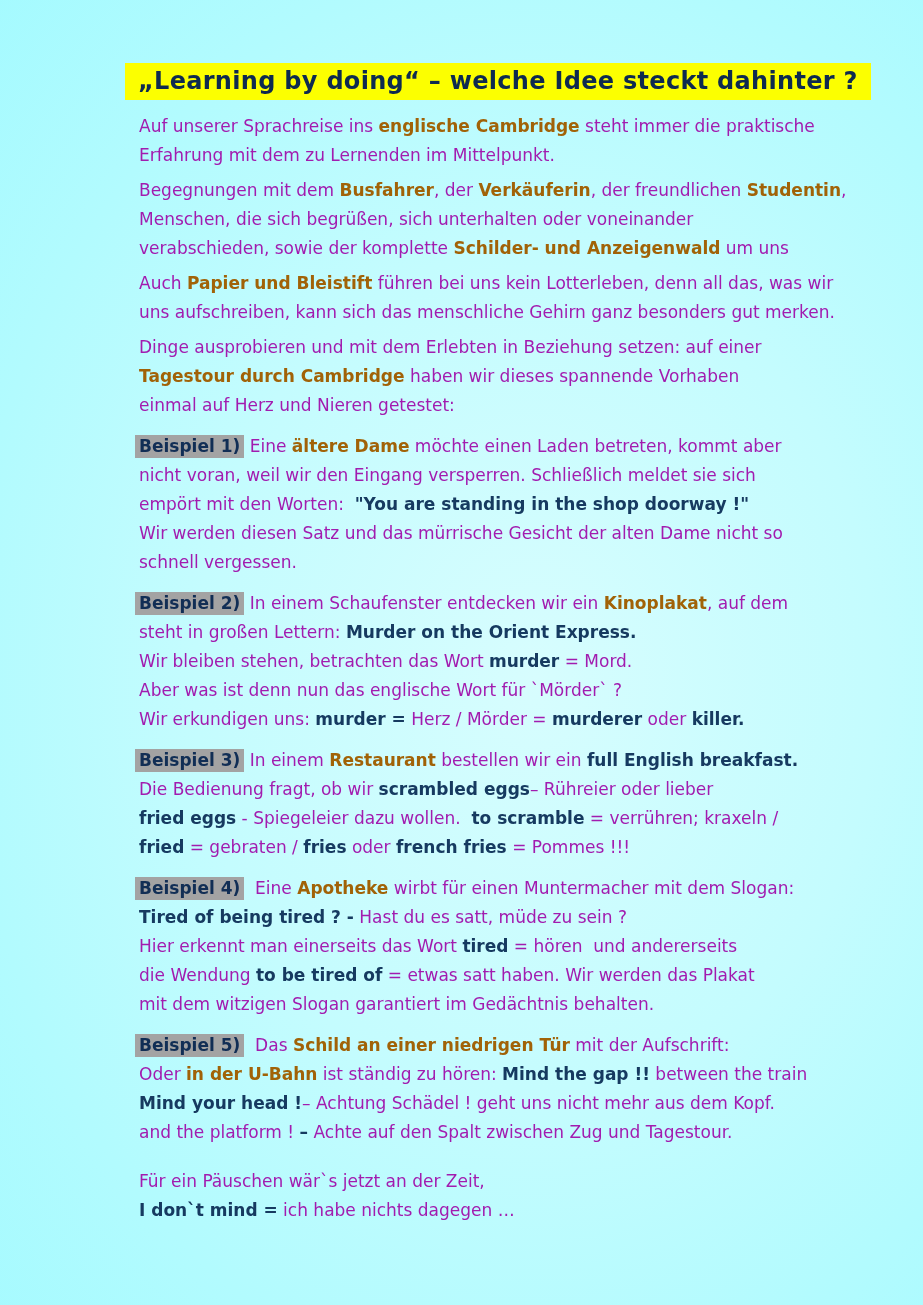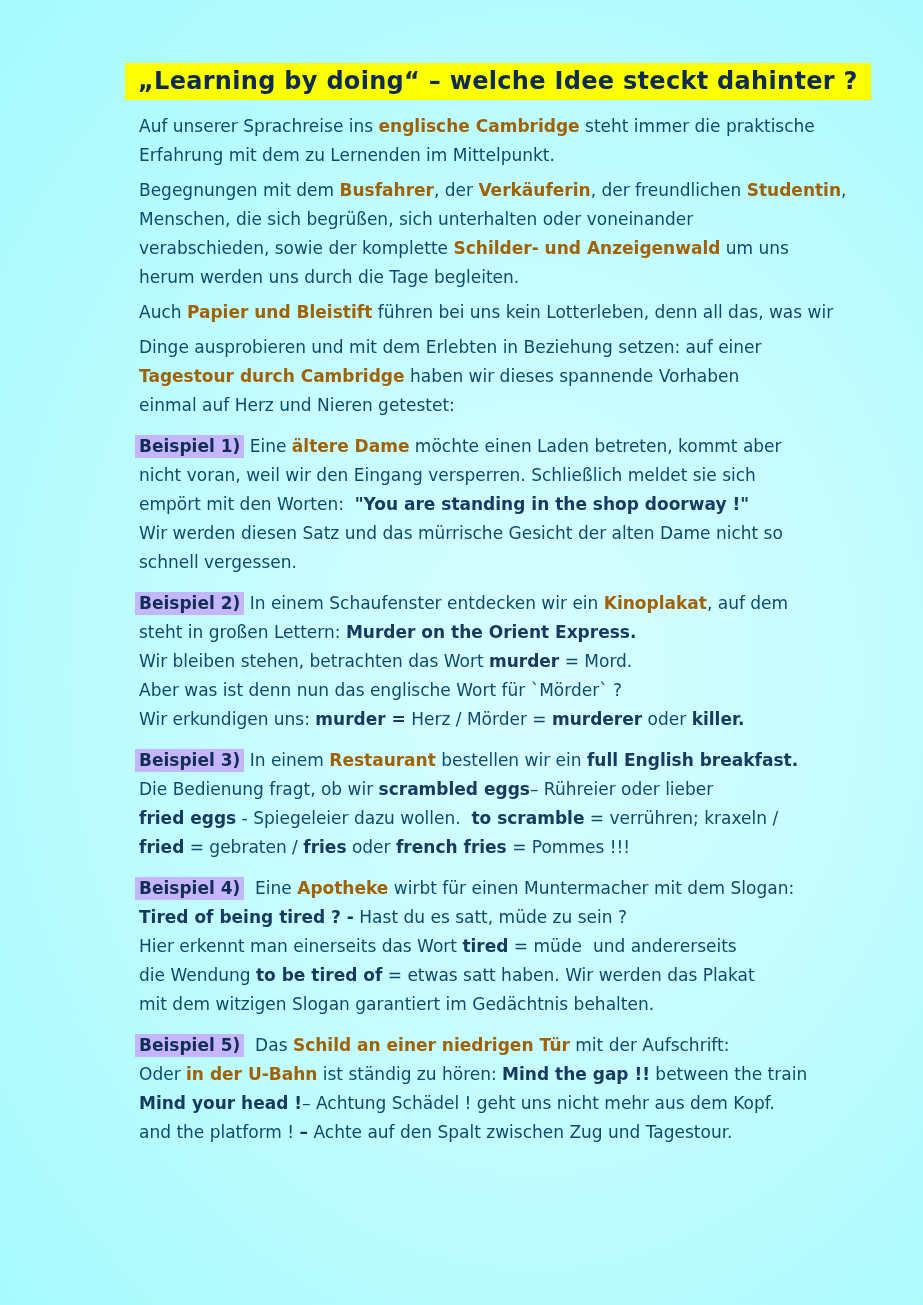--- a/index.html
+++ b/index.html
@@ -34,51 +34,51 @@
   }
   .content { }
   .para {
     font-size: 17px;
     line-height: 29px;
     margin: 0 0 6px 0;
   }
   .para.example { margin-top: 12px; }
   .para.final  { margin-top: 20px; }
   .line { white-space: pre-wrap; }
-  .run-n { color: #0c4a6e; }
+  .run-n { color: #a21caf; }
   .run-b { color: #163a60; font-weight: bold; }
   .run-r { color: #a16207; font-weight: bold; }
   .run-h {
     color: #112e55;
     font-weight: bold;
-    background: #c4b5fd;
+    background: #a3a3a3;
     padding: 1px 4px 2px 4px;
     margin-left: -4px;
   }
 </style>
 </head>
 <body>
 
 <div class="page">
   <div class="title-box">
     <span class="title-text">„Learning by doing“ – welche Idee steckt dahinter ?</span>
   </div>
   <div class="content">
       <div class="para normal">
         <div class="line"><span class="run-n">Auf unserer Sprachreise ins </span><span class="run-r">englische Cambridge</span><span class="run-n"> steht immer die praktische</span></div>
         <div class="line"><span class="run-n">Erfahrung mit dem zu Lernenden im Mittelpunkt.</span></div>
       </div>
       <div class="para normal">
         <div class="line"><span class="run-n">Begegnungen mit dem </span><span class="run-r">Busfahrer</span><span class="run-n">, der </span><span class="run-r">Verkäuferin</span><span class="run-n">, der freundlichen </span><span class="run-r">Studentin</span><span class="run-n">,</span></div>
         <div class="line"><span class="run-n">Menschen, die sich begrüßen, sich unterhalten oder voneinander</span></div>
         <div class="line"><span class="run-n">verabschieden, sowie der komplette </span><span class="run-r">Schilder- und Anzeigenwald</span><span class="run-n"> um uns</span></div>
-        <div class="line"><span class="run-n">herum werden uns durch die Tage begleiten.</span></div>
       </div>
       <div class="para normal">
         <div class="line"><span class="run-n">Auch </span><span class="run-r">Papier und Bleistift</span><span class="run-n"> führen bei uns kein Lotterleben, denn all das, was wir</span></div>
+        <div class="line"><span class="run-n">uns aufschreiben, kann sich das menschliche Gehirn ganz besonders gut merken.</span></div>
       </div>
       <div class="para normal">
         <div class="line"><span class="run-n">Dinge ausprobieren und mit dem Erlebten in Beziehung setzen: auf einer</span></div>
         <div class="line"><span class="run-r">Tagestour durch Cambridge</span><span class="run-n"> haben wir dieses spannende Vorhaben</span></div>
         <div class="line"><span class="run-n">einmal auf Herz und Nieren getestet:</span></div>
       </div>
       <div class="para example">
         <div class="line"><span class="run-h">Beispiel 1)</span><span class="run-n"> Eine </span><span class="run-r">ältere Dame</span><span class="run-n"> möchte einen Laden betreten, kommt aber</span></div>
         <div class="line"><span class="run-n">nicht voran, weil wir den Eingang versperren. Schließlich meldet sie sich</span></div>
         <div class="line"><span class="run-n">empört mit den Worten:  </span><span class="run-b">"You are standing in the shop doorway !"</span></div>
@@ -94,24 +94,28 @@
       </div>
       <div class="para example">
         <div class="line"><span class="run-h">Beispiel 3)</span><span class="run-n"> In einem </span><span class="run-r">Restaurant</span><span class="run-n"> bestellen wir ein </span><span class="run-b">full English breakfast.</span></div>
         <div class="line"><span class="run-n">Die Bedienung fragt, ob wir </span><span class="run-b">scrambled eggs</span><span class="run-n">– Rühreier oder lieber</span></div>
         <div class="line"><span class="run-b">fried eggs</span><span class="run-n"> - Spiegeleier dazu wollen.  </span><span class="run-b">to scramble</span><span class="run-n"> = verrühren; kraxeln /</span></div>
         <div class="line"><span class="run-b">fried</span><span class="run-n"> = gebraten / </span><span class="run-b">fries</span><span class="run-n"> oder </span><span class="run-b">french fries</span><span class="run-n"> = Pommes !!!</span></div>
       </div>
       <div class="para example">
         <div class="line"><span class="run-h">Beispiel 4)</span><span class="run-n">  Eine </span><span class="run-r">Apotheke</span><span class="run-n"> wirbt für einen Muntermacher mit dem Slogan:</span></div>
         <div class="line"><span class="run-b">Tired of being tired ? -</span><span class="run-n"> Hast du es satt, müde zu sein ?</span></div>
-        <div class="line"><span class="run-n">Hier erkennt man einerseits das Wort </span><span class="run-b">tired</span><span class="run-n"> = müde  und andererseits</span></div>
+        <div class="line"><span class="run-n">Hier erkennt man einerseits das Wort </span><span class="run-b">tired</span><span class="run-n"> = hören  und andererseits</span></div>
         <div class="line"><span class="run-n">die Wendung </span><span class="run-b">to be tired of</span><span class="run-n"> = etwas satt haben. Wir werden das Plakat</span></div>
         <div class="line"><span class="run-n">mit dem witzigen Slogan garantiert im Gedächtnis behalten.</span></div>
       </div>
       <div class="para example">
         <div class="line"><span class="run-h">Beispiel 5)</span><span class="run-n">  Das </span><span class="run-r">Schild an einer niedrigen Tür</span><span class="run-n"> mit der Aufschrift:</span></div>
         <div class="line"><span class="run-n">Oder </span><span class="run-r">in der U-Bahn</span><span class="run-n"> ist ständig zu hören: </span><span class="run-b">Mind the gap !!</span><span class="run-n"> between the train</span></div>
         <div class="line"><span class="run-b">Mind your head !</span><span class="run-n">– Achtung Schädel ! geht uns nicht mehr aus dem Kopf.</span></div>
         <div class="line"><span class="run-n">and the platform ! </span><span class="run-b">–</span><span class="run-n"> Achte auf den Spalt zwischen Zug und Tagestour.</span></div>
       </div>
+      <div class="para final">
+        <div class="line"><span class="run-n">Für ein Päuschen wär`s jetzt an der Zeit,</span></div>
+        <div class="line"><span class="run-b">I don`t mind =</span><span class="run-n"> ich habe nichts dagegen …</span></div>
+      </div>
     </div>
 </div>
 
 </body></html>

